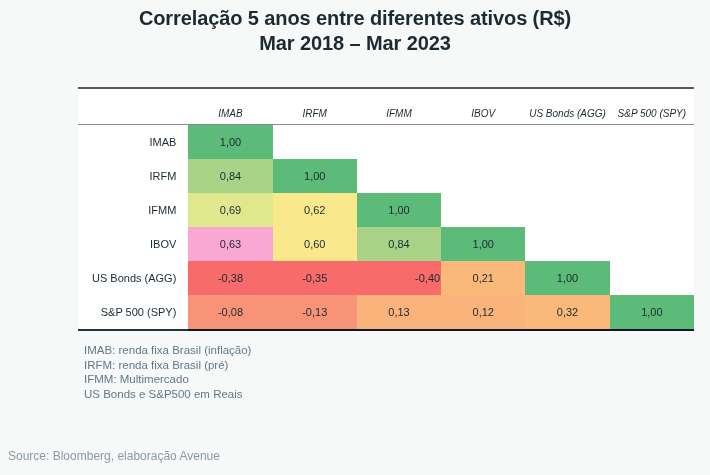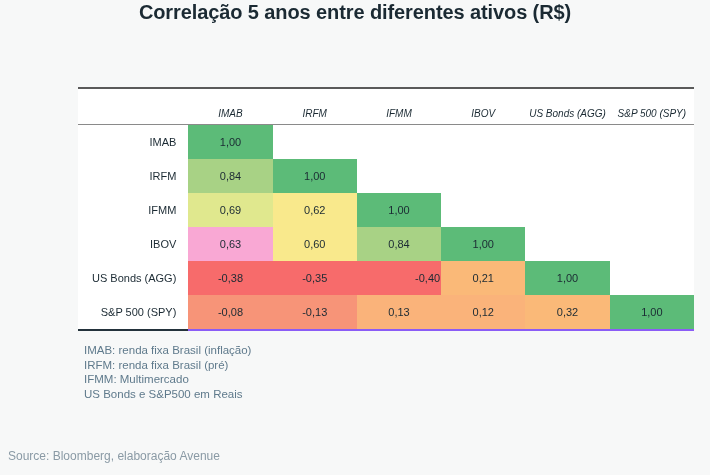--- a/index.html
+++ b/index.html
@@ -13,21 +13,21 @@
     font-family: "Liberation Sans", sans-serif;
     overflow: hidden;
     position: relative;
   }
   .chart-title {
     text-align: center;
     color: #1b2a33;
     font-size: 20px;
     font-weight: bold;
     line-height: 25px;
-    padding-top: 0;
+    padding-top: 6px;
     letter-spacing: -0.1px;
   }
   .title-line2 {
     display: block;
   }
   .panel {
     position: absolute;
     left: 78px;
     top: 87px;
     width: 616px;
@@ -75,21 +75,21 @@
     font-size: 11px;
     text-align: right;
     padding-right: 12px;
     color: #1b2a33;
     background: #ffffff;
   }
   tbody td.empty {
     background: #ffffff;
   }
   tbody tr:last-child td {
-    border-bottom: 2px solid #8b5cf6;
+    border-bottom: 2px solid #0f172a;
   }
   tbody tr:last-child td.rowlab {
     border-bottom: 2px solid #23323b;
   }
   .notes {
     position: absolute;
     left: 84px;
     top: 343px;
     font-size: 11.5px;
     line-height: 14.5px;
@@ -104,20 +104,21 @@
     bottom: 12px;
     font-size: 12px;
     color: #8a9aa5;
   }
 </style>
 </head>
 <body>
 
 <div class="chart-title">
   <span>Correlação 5 anos entre diferentes ativos (R$)</span>
+  <span class="title-line2">Mar 2018 – Mar 2023</span>
 </div>
 
 <div class="panel">
   <table class="matrix">
     <colgroup>
       <col class="rowlab-col">
       <col class="data-col">
         <col class="data-col">
         <col class="data-col">
       <col class="data-col">

